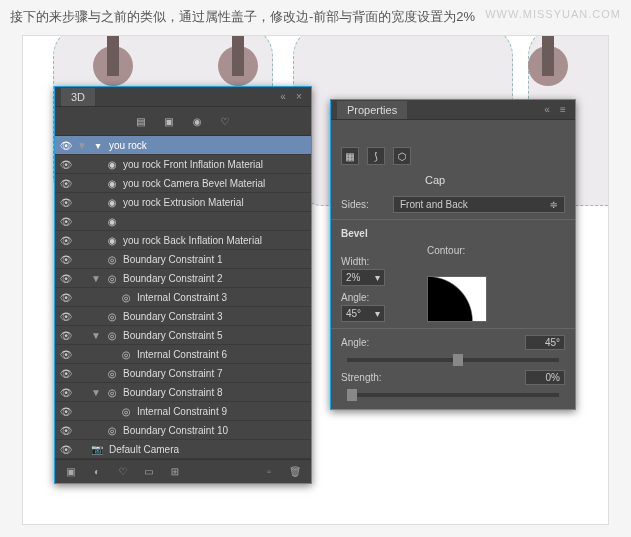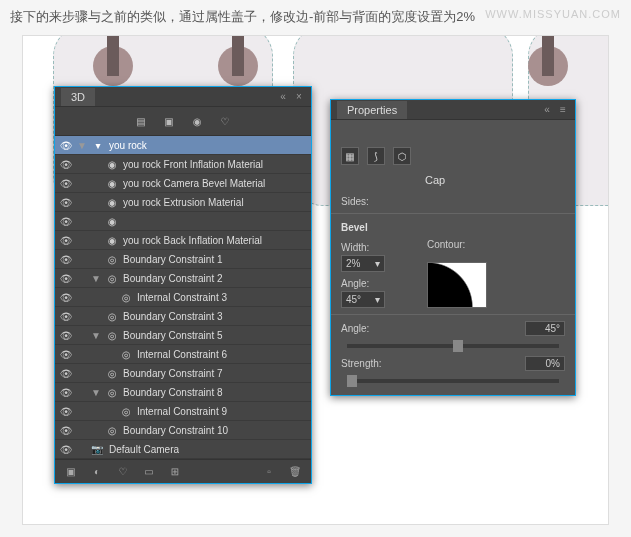--- a/index.html
+++ b/index.html
@@ -217,38 +217,42 @@
     </div>
   </div>
   <div class="prop-icons">
     <div class="prop-icon">▦</div>
     <div class="prop-icon">⟆</div>
     <div class="prop-icon">⬡</div>
     <div class="prop-title">Cap</div>
   </div>
   <div class="prop-row">
     <span class="label">Sides:</span>
+    <div class="dropdown">
+      <span>Front and Back</span>
+      <span>≑</span>
+    </div>
   </div>
   <div class="divider"></div>
   <div class="section-hdr">Bevel</div>
   <div class="prop-row" style="align-items:flex-end">
     <div>
       <div style="margin-bottom:2px"><span class="label">Width:</span></div>
       <div class="small-input">
           <span>2%</span>
           <span>▾</span>
         </div>
       <div style="margin:6px 0 2px"><span class="label">Angle:</span></div>
       <div class="small-input">
           <span>45°</span>
           <span>▾</span>
         </div>
     </div>
     <div style="margin-left:40px">
-      <div style="margin-bottom:12px"><span>Contour:</span></div>
+      <div style="margin-bottom:20px"><span>Contour:</span></div>
       <div class="contour-box"></div>
     </div>
   </div>
   <div class="divider"></div>
   <div class="prop-row">
     <span class="label">Angle:</span>
     <div style="flex:1"></div>
     <div class="val-box">45°</div>
   </div>
   <div class="prop-row">

